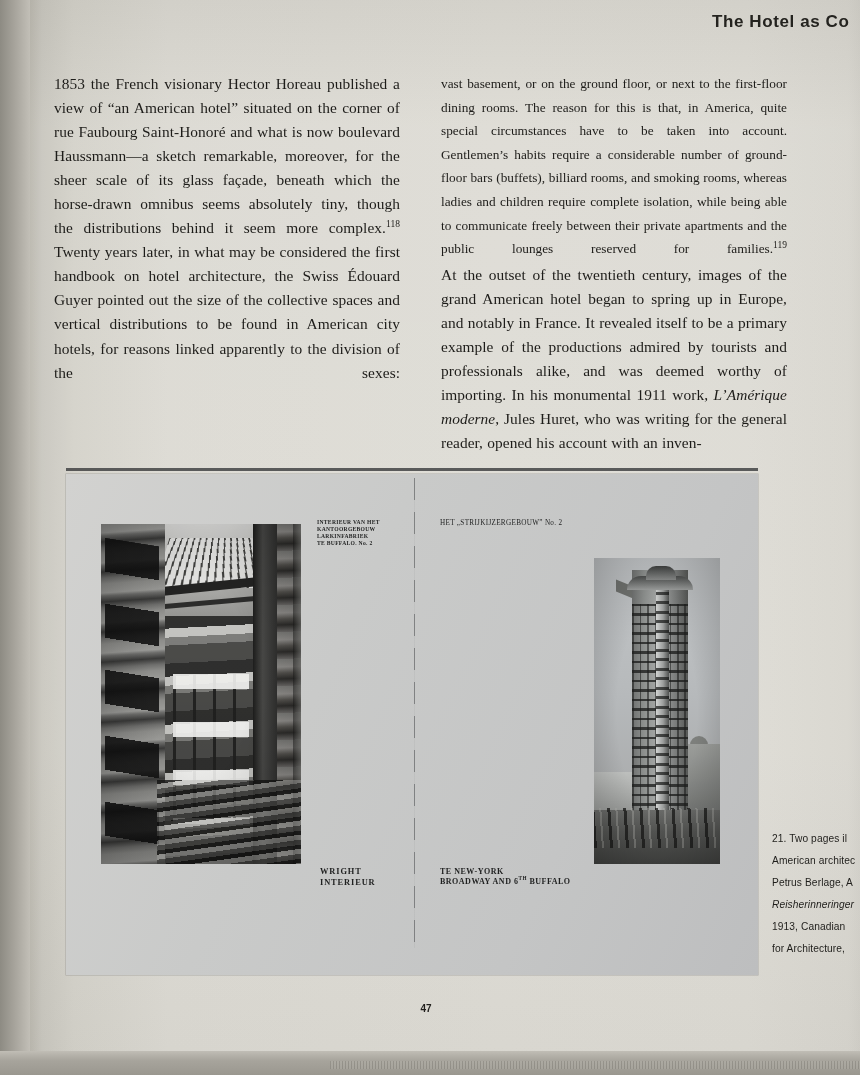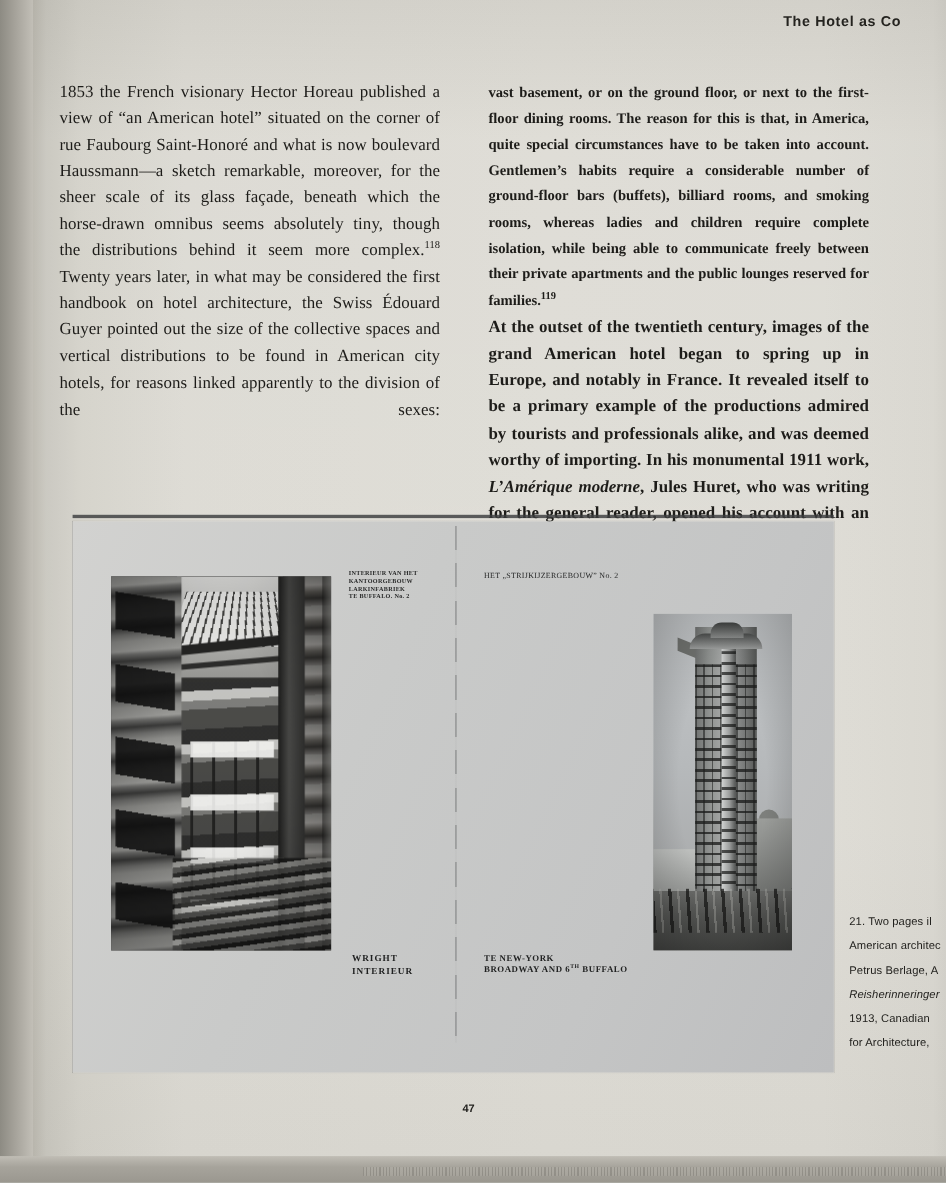--- a/index.html
+++ b/index.html
@@ -61,38 +61,38 @@
   #running-head {
     position: absolute;
     top: 12px; left: 0; right: 0;
     height: 22px;
   }
   #running-head .rh-text {
     position: absolute;
     left: 712px; top: 0;
     font-family: "Liberation Sans", sans-serif;
     font-weight: bold;
-    font-size: 13px;
+    font-size: 17px;
     letter-spacing: .6px;
     color: #24231f;
     white-space: nowrap;
   }
 
   
   #columns {
     position: absolute;
     top: 72px;
     left: 28px;
     width: 804px;
     display: flex;
-    gap: 44px;
+    gap: 28px;
   }
   .column { width: 346px; }
   .col-left { margin-left: 26px; }
-  .col-right { margin-left: 0; font-weight: bold; }
+  .col-right { margin-left: 13px; }
 
   p.body {
     margin: 0;
     font-size: 15.4px;
     line-height: 24.05px;
     color: #1d1c19;
     text-align: justify;
     text-align-last: justify;
     letter-spacing: .05px;
     word-spacing: .4px;

